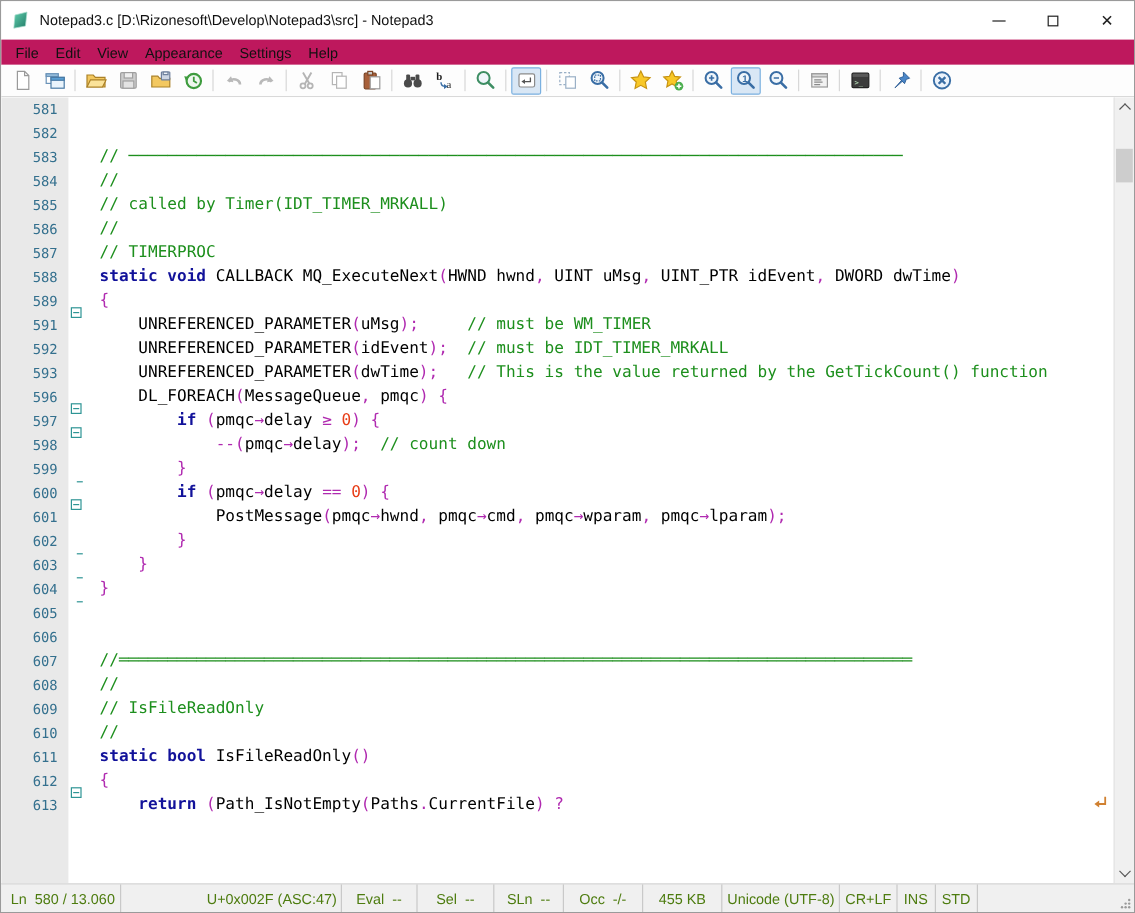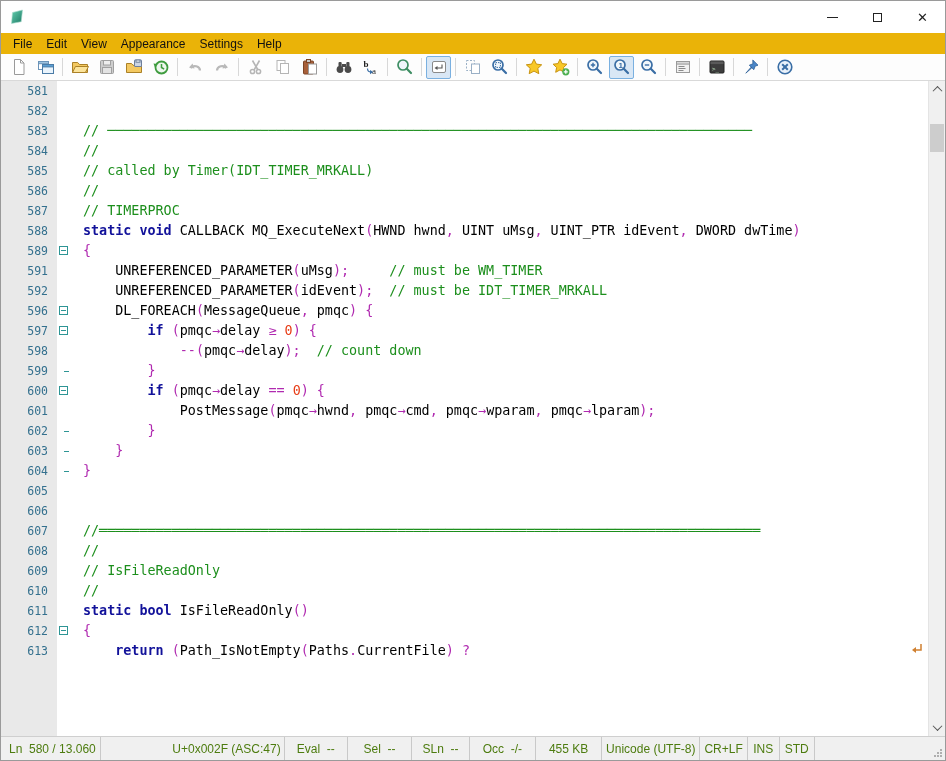--- a/index.html
+++ b/index.html
@@ -15,35 +15,35 @@
   .titlebar{height:32px;display:flex;align-items:center;background:#fff;flex:0 0 auto}
   .app-icon{width:18px;height:18px;margin:0 6px 0 8px;flex:0 0 auto}
   .title-text{font-size:12px;color:#111;white-space:pre}
   .win-controls{margin-left:auto;display:flex;height:100%}
   .win-btn{width:45px;height:100%;display:flex;align-items:center;justify-content:center}
   .glyph-min{width:11px;height:1px;background:#222}
   .glyph-max{width:9px;height:9px;border:1px solid #222}
   .glyph-close{font-size:13px;color:#222;line-height:1}
 
   
-  .menubar{height:21px;display:flex;align-items:center;background:#eab308;font-size:12px;color:#111;padding-left:5px;flex:0 0 auto}
+  .menubar{height:21px;display:flex;align-items:center;background:#be185d;font-size:12px;color:#111;padding-left:5px;flex:0 0 auto}
   .menu-item{padding:2px 7px}
 
   
   .toolbar{height:27px;display:flex;align-items:center;background:#fdfdfd;border-bottom:1px solid #d9d9d9;padding-left:4px;flex:0 0 auto}
   .tb-btn{width:25px;height:23px;display:flex;align-items:center;justify-content:center;border:1px solid transparent;border-radius:2px;margin:0 1px}
   .tb-btn.active{background:var(--actbg);border-color:var(--actbd)}
   .tb-sep{width:1px;height:18px;background:#d8d8d8;margin:0 3px}
 
   
   .editor{flex:1 1 auto;display:flex;position:relative;overflow:hidden;background:#fff}
   .edit-main{flex:1 1 auto;position:relative;overflow:hidden}
   .gutter-bg{position:absolute;left:0;top:0;bottom:0;width:56px;background:var(--gutter)}
   .rows{position:relative}
-  .row{display:flex;height:20px;align-items:flex-start}
+  .row{display:flex;height:20px;align-items:center}
   .lnum{width:56px;flex:0 0 auto;text-align:right;padding-right:9px;font-family:"DejaVu Sans Mono",monospace;font-size:11.5px;line-height:20px;color:var(--lnum)}
   .fold{width:14px;flex:0 0 auto;position:relative}
   .fold.fv::before,.fold.fvb::before,.fold.fvt::before{content:"";position:absolute;left:6px;top:0;bottom:0;width:1px;background:var(--fold)}
   .fold.fvb::before{top:10px}
   .fold.fvt::before{bottom:10px}
   .fold.tick::after{content:"";position:absolute;left:7px;top:10px;width:5px;height:1px;background:var(--fold)}
   .fold i.box{position:absolute;left:2px;top:5px;width:9px;height:9px;border:1px solid var(--fold);background:#fff}
   .fold i.box::before{content:"";position:absolute;left:1px;top:3px;width:5px;height:1px;background:var(--fold)}
   .code{flex:1 1 auto;position:relative;white-space:pre;font-family:"DejaVu Sans Mono",monospace;font-size:13.4px;line-height:20px;padding-left:12px;color:var(--plain)}
   .s-c{color:var(--cmt)} .s-k{color:var(--kw);font-weight:bold} .s-o{color:var(--op)} .s-n{color:var(--num)} .s-p{color:var(--plain)}
@@ -75,20 +75,21 @@
       <svg width="18" height="18" viewBox="0 0 18 18">
         <defs>
             <linearGradient id="ng" x1="0" y1="0" x2="1" y2="1">
           <stop offset="0" stop-color="#63cfae"></stop>
               <stop offset="1" stop-color="#1f7a66"></stop>
         </linearGradient>
           </defs>
         <path d="M3.5 4.5L13.5 2l-1.3 11.7L2.5 15.5z" fill="url(#ng)" stroke="#a9dccd" stroke-width="0.6"></path>
       </svg>
     </span>
+    <span class="title-text">Notepad3.c [D:\Rizonesoft\Develop\Notepad3\src] - Notepad3</span>
     <div class="win-controls">
       <div class="win-btn">
           <span class="glyph-min"></span>
         </div>
       <div class="win-btn">
           <span class="glyph-max"></span>
         </div>
       <div class="win-btn">
           <span class="glyph-close">✕</span>
         </div>
@@ -347,20 +348,25 @@
           </div>
           <div class="row">
             <div class="lnum">591</div>
             <div class="fold fv"></div>
             <div class="code"><span class="s-p">    UNREFERENCED_PARAMETER</span><span class="s-o">(</span><span class="s-p">uMsg</span><span class="s-o">);</span><span class="s-p">     </span><span class="s-c">// must be WM_TIMER</span></div>
           </div>
           <div class="row">
             <div class="lnum">592</div>
             <div class="fold fv"></div>
             <div class="code"><span class="s-p">    UNREFERENCED_PARAMETER</span><span class="s-o">(</span><span class="s-p">idEvent</span><span class="s-o">);</span><span class="s-p">  </span><span class="s-c">// must be IDT_TIMER_MRKALL</span></div>
+          </div>
+          <div class="row">
+            <div class="lnum">593</div>
+            <div class="fold fv"></div>
+            <div class="code"><span class="s-p">    UNREFERENCED_PARAMETER</span><span class="s-o">(</span><span class="s-p">dwTime</span><span class="s-o">);</span><span class="s-p">   </span><span class="s-c">// This is the value returned by the GetTickCount() function</span></div>
           </div>
           <div class="row">
             <div class="lnum">596</div>
             <div class="fold fv">
               <i class="box"></i>
             </div>
             <div class="code"><span class="s-p">    DL_FOREACH</span><span class="s-o">(</span><span class="s-p">MessageQueue</span><span class="s-o">, </span><span class="s-p">pmqc</span><span class="s-o">)</span><span class="s-p"> </span><span class="s-o">{</span></div>
           </div>
           <div class="row">
             <div class="lnum">597</div>

